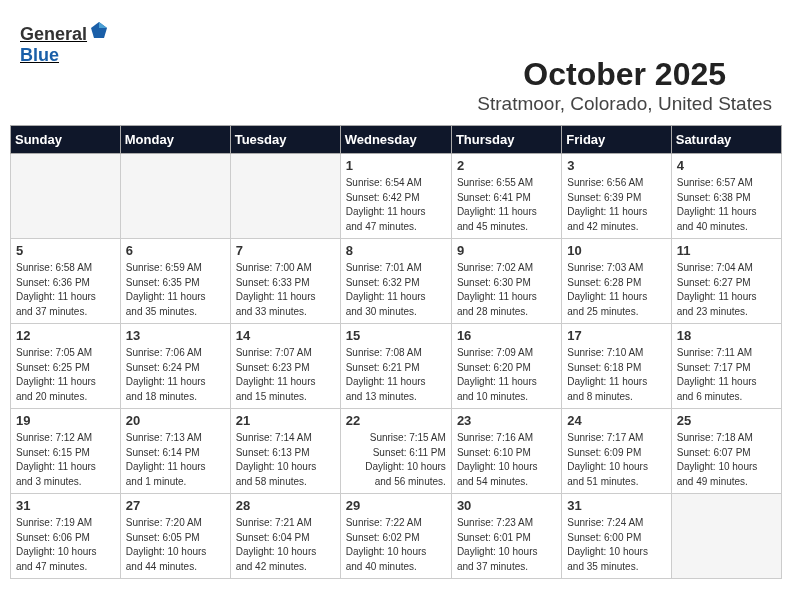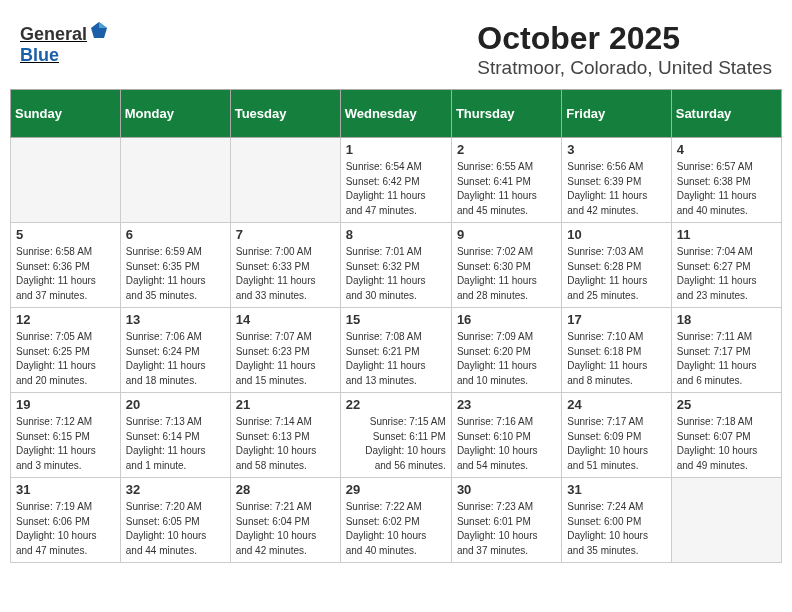--- a/index.html
+++ b/index.html
@@ -30,42 +30,43 @@
       font-size: 18px;
       font-weight: bold;
       color: #1a5fa8;
     }
     .logo-icon {
       width: 20px;
       height: 20px;
       margin-left: 2px;
     }
     .title-block {
-      text-align: left;
+      text-align: center;
+      margin-top: 36px;
     }
     .month-title {
       font-size: 32px;
       font-weight: bold;
       color: #222;
     }
     .location-title {
       font-size: 19px;
       color: #444;
     }
     .calendar {
       width: 100%;
       border-collapse: collapse;
       margin: 5px 0;
     }
     .calendar th {
-      background-color: #15803d;
+      background-color: #0f172a;
       color: #fff;
       font-size: 13px;
       font-weight: bold;
-      padding: 16px 4px;
+      padding: 6px 4px;
       border: 1px solid #aaa;
       text-align: left;
     }
     .calendar td {
       border: 1px solid #ccc;
       vertical-align: top;
       padding: 4px 5px;
       width: 113px;
       height: 85px;
       background: #fff;
@@ -310,21 +311,21 @@
       </tr>
       <tr>
         <td>
           <div class="day-number">31</div>
           <div class="day-info" style="white-space: pre-line;">Sunrise: 7:19 AM
 Sunset: 6:06 PM
 Daylight: 10 hours
 and 47 minutes.</div>
         </td>
         <td>
-          <div class="day-number">32</div>
+          <div class="day-number">27</div>
           <div class="day-info" style="white-space: pre-line;">Sunrise: 7:20 AM
 Sunset: 6:05 PM
 Daylight: 10 hours
 and 44 minutes.</div>
         </td>
         <td>
           <div class="day-number">28</div>
           <div class="day-info" style="white-space: pre-line;">Sunrise: 7:21 AM
 Sunset: 6:04 PM
 Daylight: 10 hours

